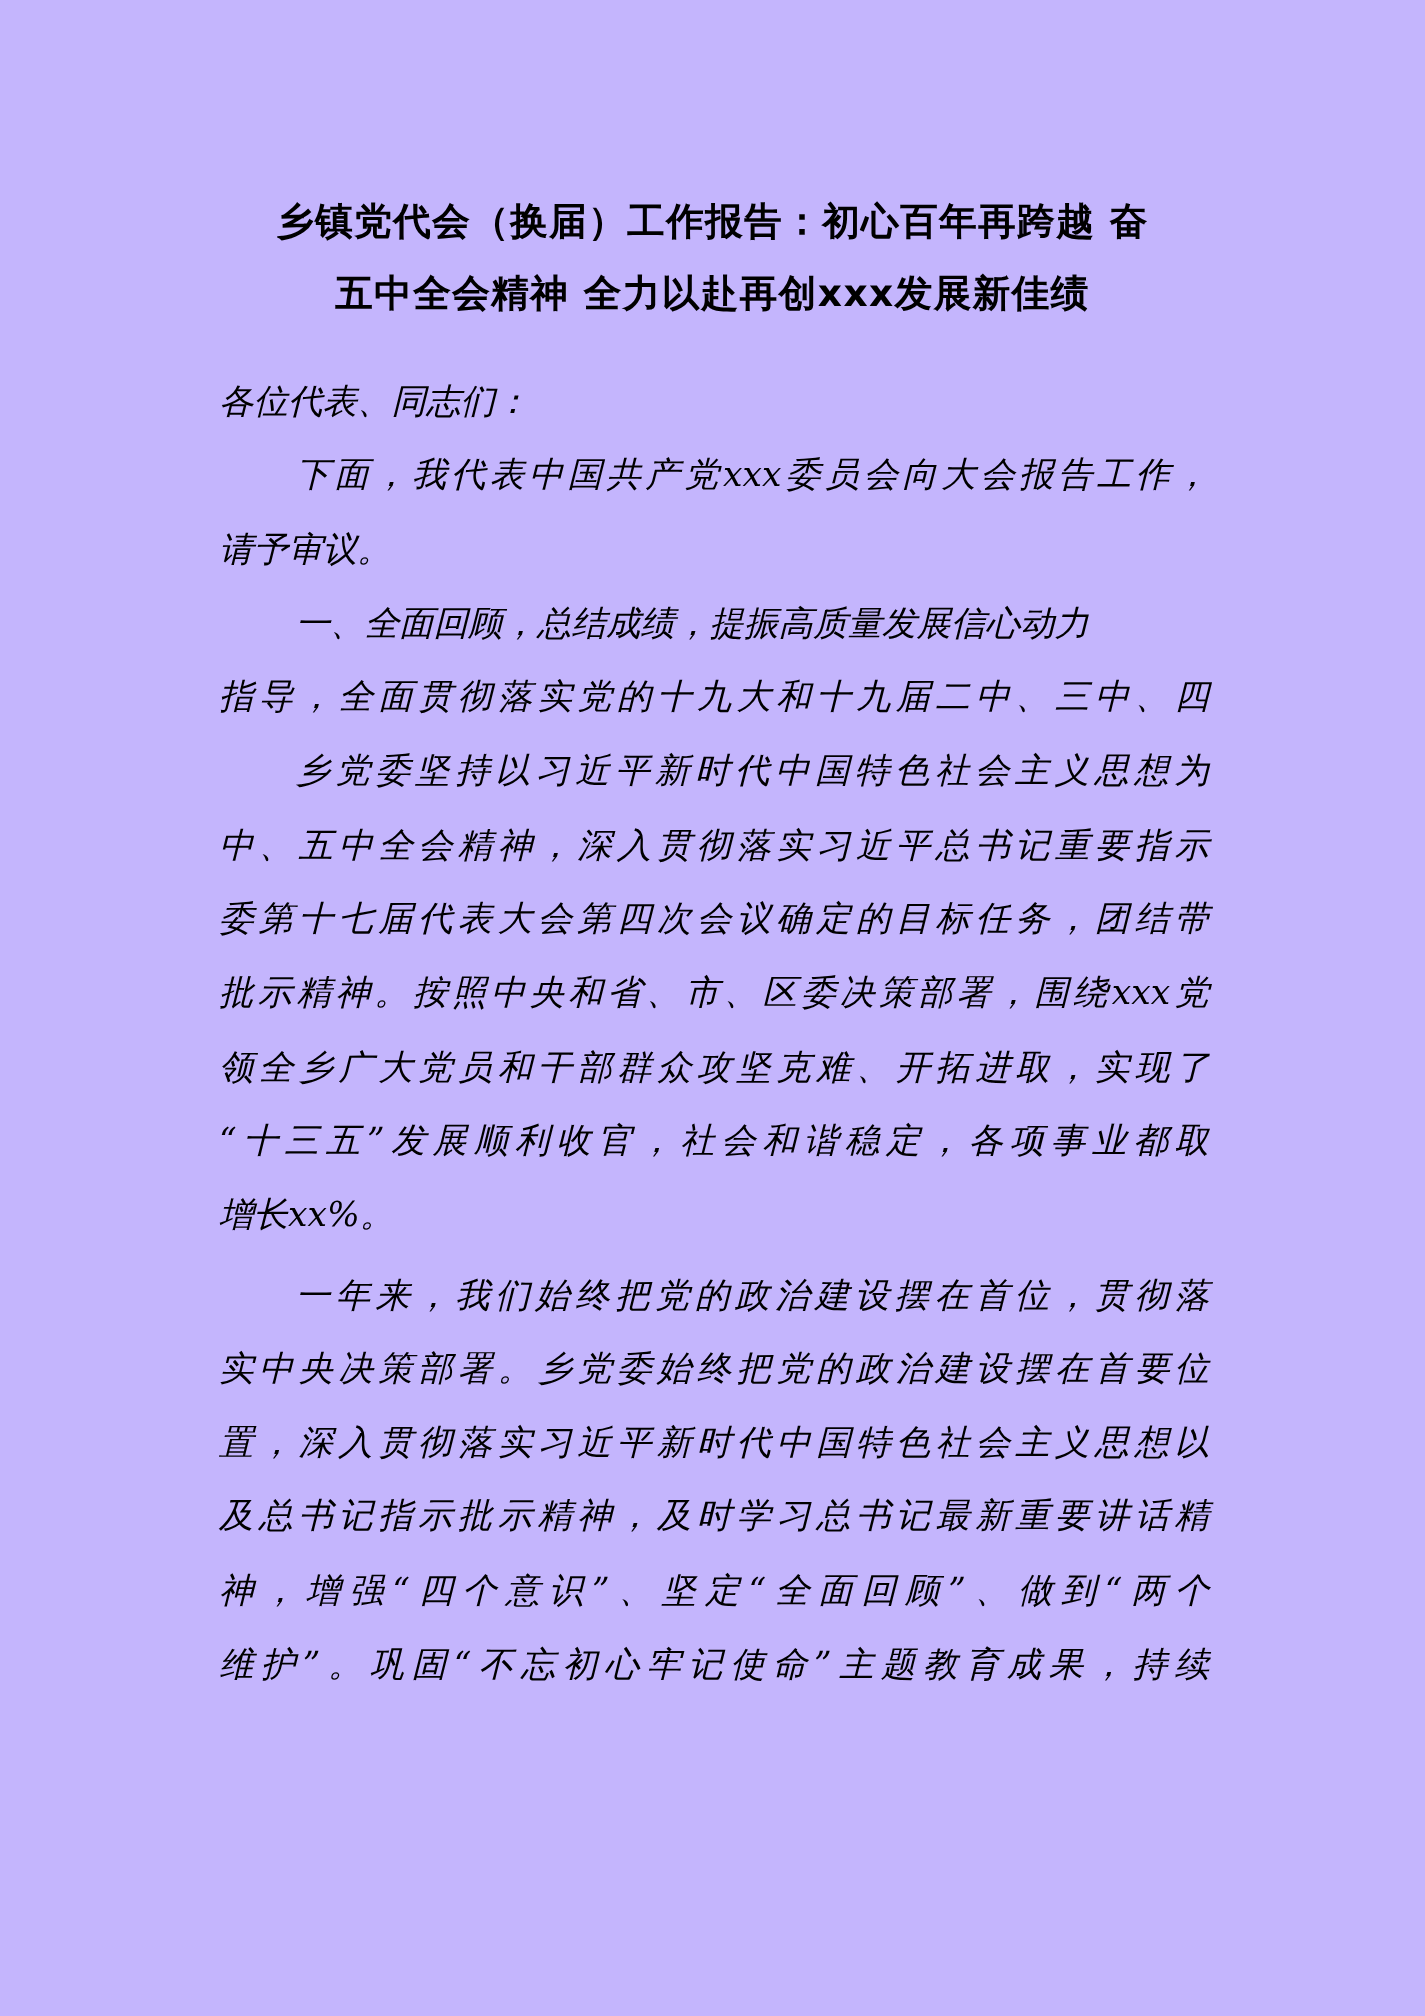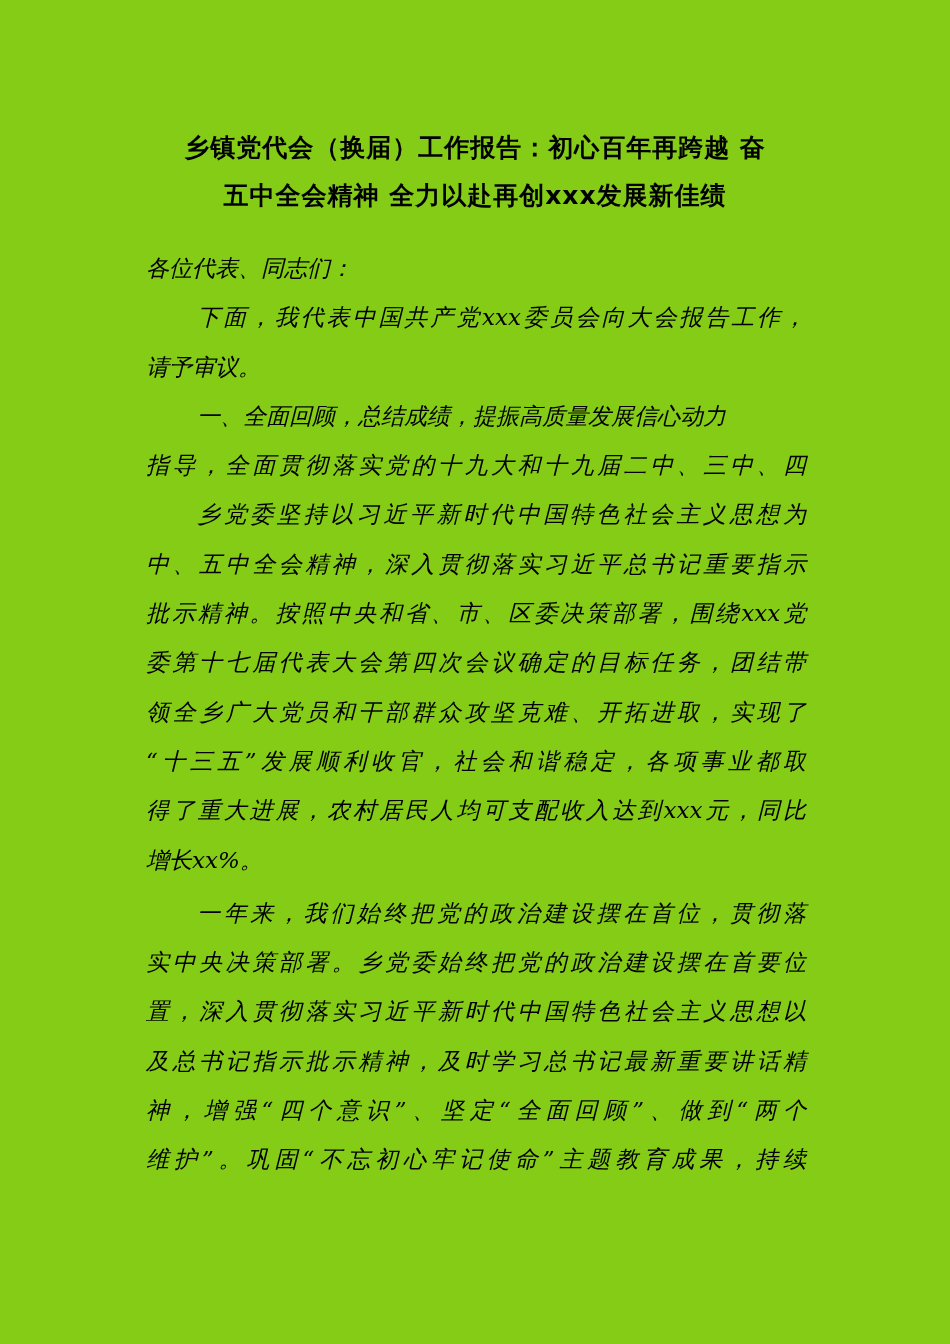--- a/index.html
+++ b/index.html
@@ -13,21 +13,21 @@
       position: relative;
       overflow: hidden;
       color: #000000;
       font-family: "DejaVu Serif", "Liberation Serif", serif;
     }
     .page {
       position: absolute;
       left: 0; top: 0;
       width: 950px;
       height: 1344px;
-      background: #84cc16;
+      background: #c4b5fd;
     }
     .title {
       position: absolute;
       left: 140px;
       top: 124px;
       width: 670px;
       text-align: center;
       font-family: "DejaVu Sans", "Liberation Sans", sans-serif;
       font-weight: bold;
       font-size: 25px;
@@ -77,25 +77,24 @@
     </div>
 
     <div>
       <span class="line indent last">一、全面回顾，总结成绩，提振高质量发展信心动力</span>
     </div>
 
     <div>
       <span class="line">指导，全面贯彻落实党的十九大和十九届二中、三中、四</span>
       <span class="line indent">乡党委坚持以习近平新时代中国特色社会主义思想为</span>
       <span class="line">中、五中全会精神，深入贯彻落实习近平总书记重要指示</span>
+      <span class="line">委第十七届代表大会第四次会议确定的目标任务，团结带</span>
       <span class="line">批示精神。按照中央和省、市、区委决策部署，围绕xxx党</span>
-      <span class="line">委第十七届代表大会第四次会议确定的目标任务，团结带</span>
       <span class="line">领全乡广大党员和干部群众攻坚克难、开拓进取，实现了</span>
       <span class="line">“十三五”发展顺利收官，社会和谐稳定，各项事业都取</span>
-      <span class="line">得了重大进展，农村居民人均可支配收入达到xxx元，同比</span>
       <span class="line last">增长xx%。</span>
     </div>
 
     <span class="gap"></span>
 
     <div>
       <span class="line indent">一年来，我们始终把党的政治建设摆在首位，贯彻落</span>
       <span class="line">实中央决策部署。乡党委始终把党的政治建设摆在首要位</span>
       <span class="line">置，深入贯彻落实习近平新时代中国特色社会主义思想以</span>
       <span class="line">及总书记指示批示精神，及时学习总书记最新重要讲话精</span>

